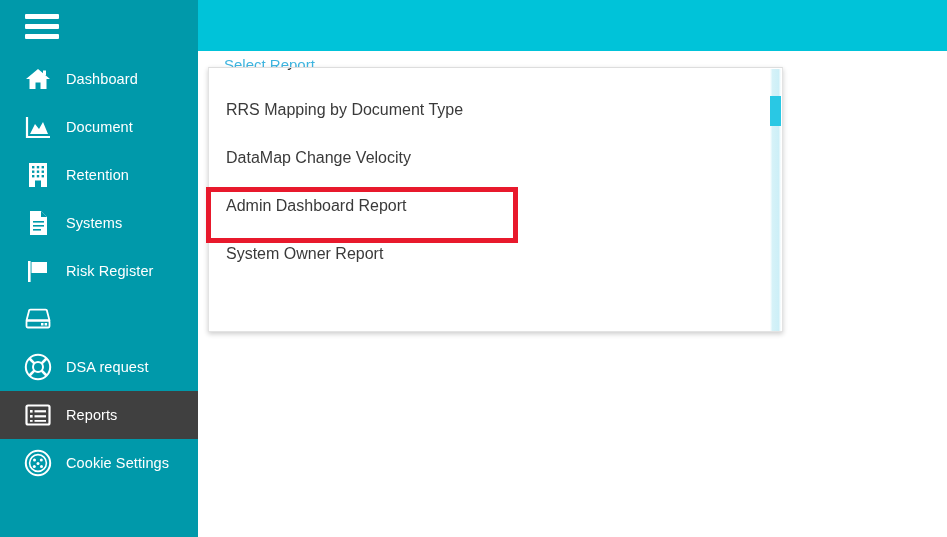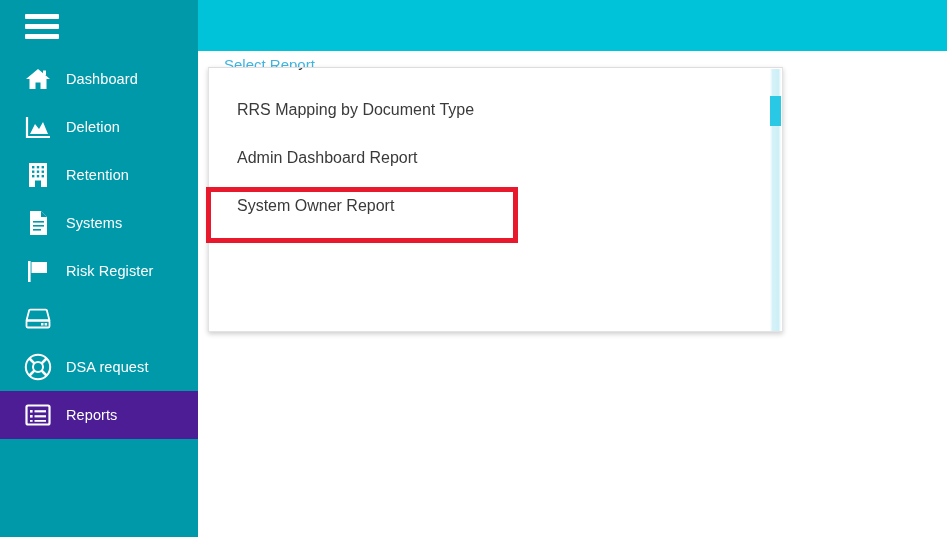--- a/index.html
+++ b/index.html
@@ -53,21 +53,21 @@
 
   .nav-item {
     position: relative;
     display: flex;
     align-items: center;
     height: 48px;
     padding-left: 22px;
     color: #ffffff;
     cursor: pointer;
   }
-  .nav-item.active { background: #4c1d95; }
+  .nav-item.active { background: #404040; }
 
   .nav-icon {
     width: 32px; height: 32px;
     flex: 0 0 32px;
     display: flex;
     align-items: center;
     justify-content: center;
     margin-right: 12px;
   }
   .nav-icon svg { display: block; }
@@ -114,21 +114,21 @@
     height: 265px;
     background: #ffffff;
     border: 1px solid #e3e3e3;
     border-top: 1px solid #dddddd;
     box-shadow: 0 2px 5px rgba(0,0,0,0.20);
     overflow: hidden;
   }
 
   .option-list {
     position: absolute;
-    left: 11px; top: -30px;
+    left: 0; top: -30px;
     width: 560px;
     list-style: none;
   }
 
   .option-item {
     display: flex;
     align-items: center;
     height: 48px;
     padding-left: 17px;
     font-size: 16px;
@@ -194,21 +194,21 @@
         <span class="nav-label">Dashboard</span>
       </li>
 
       <li class="nav-item">
         <span class="nav-icon">
           <svg width="26" height="24" viewBox="0 0 26 24">
             <path d="M2 2 L2 22 L25 22" stroke="#fff" stroke-width="2.2" fill="none"></path>
             <path d="M5 19 L10 9 L14 14 L18 7 L23 19 Z" fill="#fff"></path>
           </svg>
         </span>
-        <span class="nav-label">Deletion</span>
+        <span class="nav-label">Document</span>
       </li>
 
       <li class="nav-item">
         <span class="nav-icon">
           <svg width="22" height="26" viewBox="0 0 22 26">
             <rect x="2" y="1" width="18" height="24" fill="#fff"></rect>
             <g fill="#0099aa">
               <rect x="5" y="4" width="2.4" height="2.4"></rect>
                 <rect x="9.8" y="4" width="2.4" height="2.4"></rect>
                 <rect x="14.6" y="4" width="2.4" height="2.4"></rect>
@@ -289,35 +289,52 @@
               <rect x="5" y="16" width="2.6" height="1.8"></rect>
               <rect x="9.5" y="6.2" width="11.5" height="2.2"></rect>
               <rect x="9.5" y="11.2" width="11.5" height="2.2"></rect>
               <rect x="9.5" y="16" width="11.5" height="1.8"></rect>
             </g>
           </svg>
         </span>
         <span class="nav-label">Reports</span>
       </li>
 
+      <li class="nav-item">
+        <span class="nav-icon">
+          <svg width="28" height="28" viewBox="0 0 28 28">
+            <circle cx="14" cy="14" r="12.2" fill="none" stroke="#fff" stroke-width="2"></circle>
+            <circle cx="14" cy="14" r="8.4" fill="none" stroke="#fff" stroke-width="1.6"></circle>
+            <g fill="#fff">
+              <circle cx="10.5" cy="11" r="1.5"></circle>
+              <circle cx="17.3" cy="11" r="1.5"></circle>
+              <circle cx="14" cy="14.5" r="1.5"></circle>
+              <circle cx="10.3" cy="17.6" r="1.5"></circle>
+              <circle cx="17.5" cy="17.6" r="1.5"></circle>
+            </g>
+          </svg>
+        </span>
+        <span class="nav-label">Cookie Settings</span>
+      </li>
 
     </ul>
   </nav>
 
   <header id="header"></header>
 
   <main id="content">
 
     <div class="field-label">Select Report</div>
 
     <div id="dropdown-panel">
 
       <ul class="option-list">
         <li class="option-item">GDPR Systems</li>
         <li class="option-item">RRS Mapping by Document Type</li>
+        <li class="option-item">DataMap Change Velocity</li>
         <li class="option-item">Admin Dashboard Report</li>
         <li class="option-item">System Owner Report</li>
       </ul>
 
       <div class="scrollbar-track">
         <div class="scrollbar-thumb"></div>
       </div>
 
     </div>
   </main>

